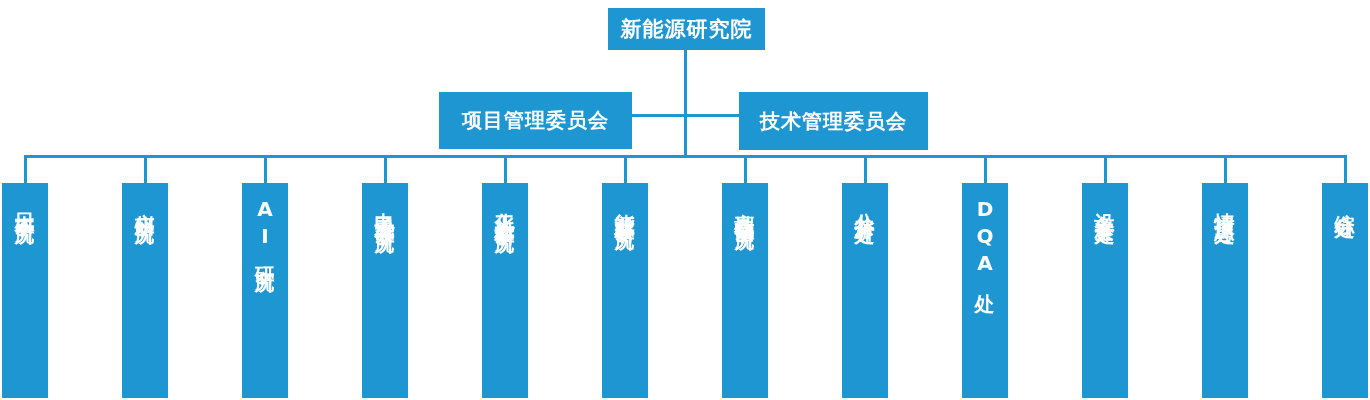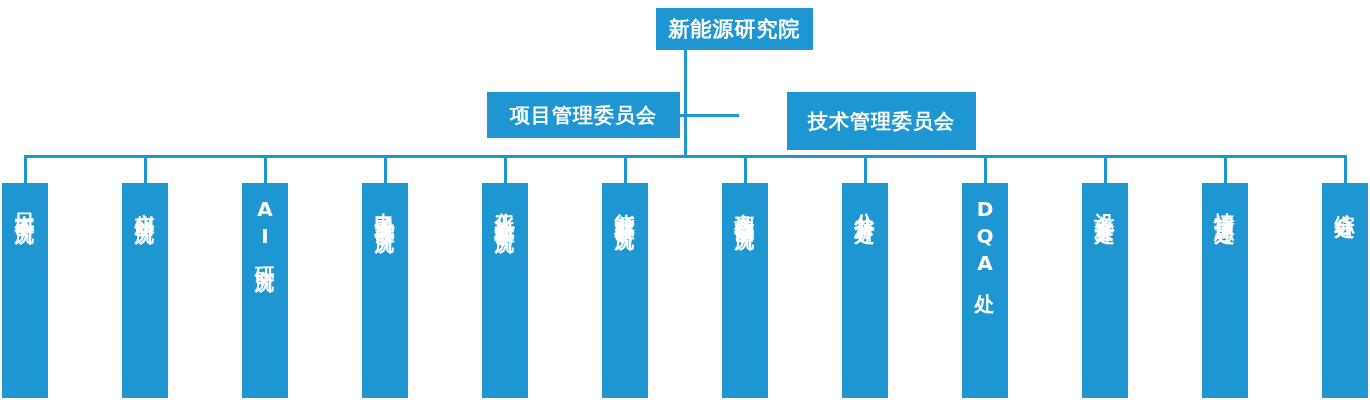--- a/index.html
+++ b/index.html
@@ -18,31 +18,30 @@
   .box {
     position: absolute;
     background: #1E96D2;
     color: #ffffff;
     font-weight: bold;
     text-align: center;
     display: flex;
     align-items: center;
     justify-content: center;
     box-sizing: border-box;
-    margin-left: 48px;
   }
   .root-box {
     left: 608px; top: 8px;
     width: 157px; height: 42px;
     font-size: 21px;
     letter-spacing: 1px;
   }
   .committee-left {
     left: 439px; top: 92px;
-    width: 193px; height: 46px;
+    width: 193px; height: 57px;
     font-size: 20px;
     letter-spacing: 1px;
   }
   .committee-right {
     left: 739px; top: 92px;
     width: 189px; height: 58px;
     font-size: 20px;
     letter-spacing: 1px;
   }
   .line {

